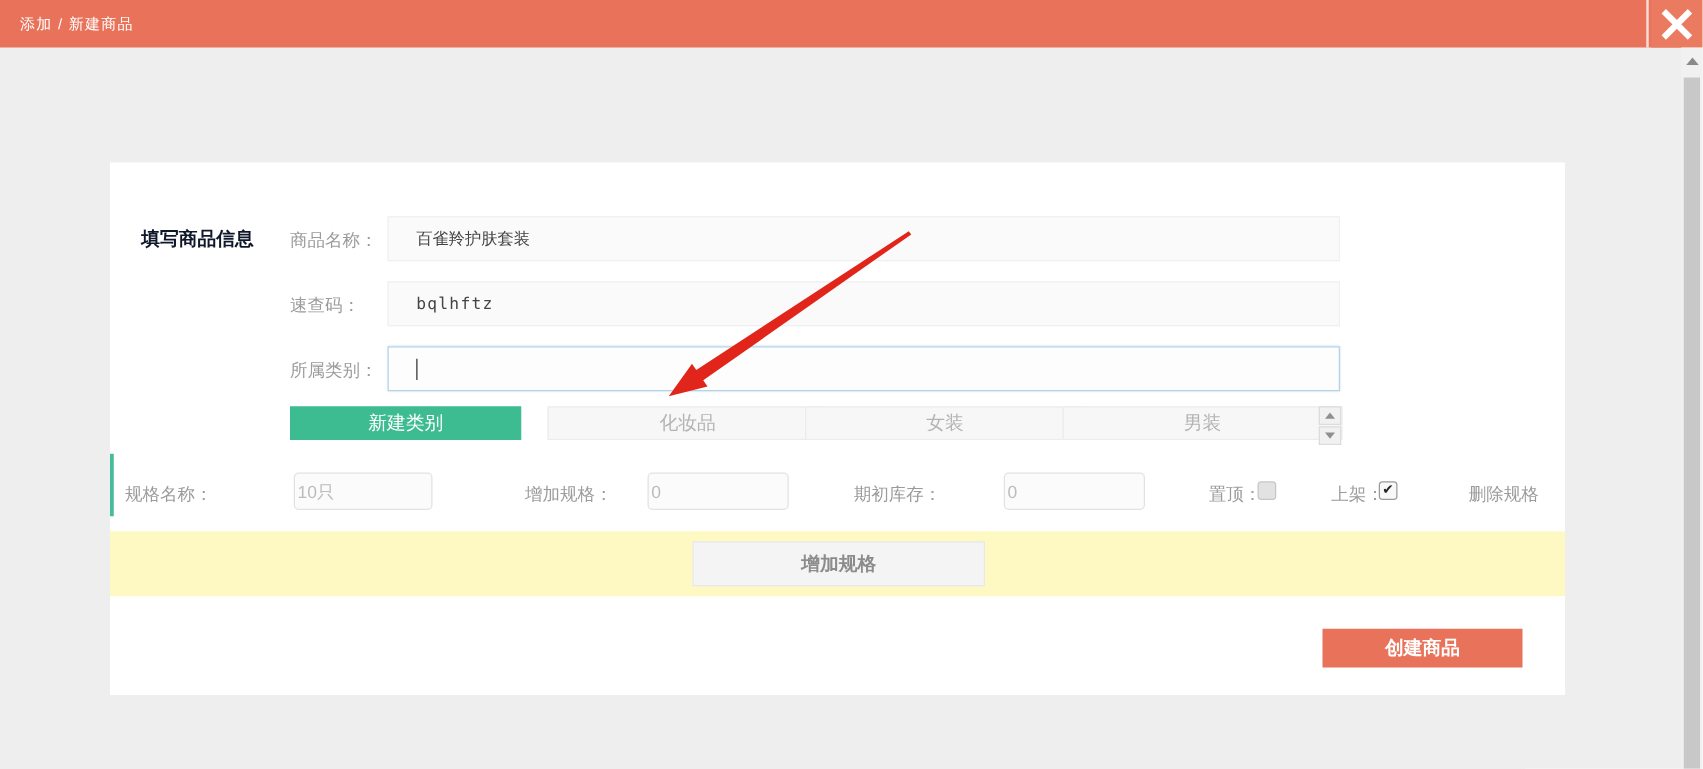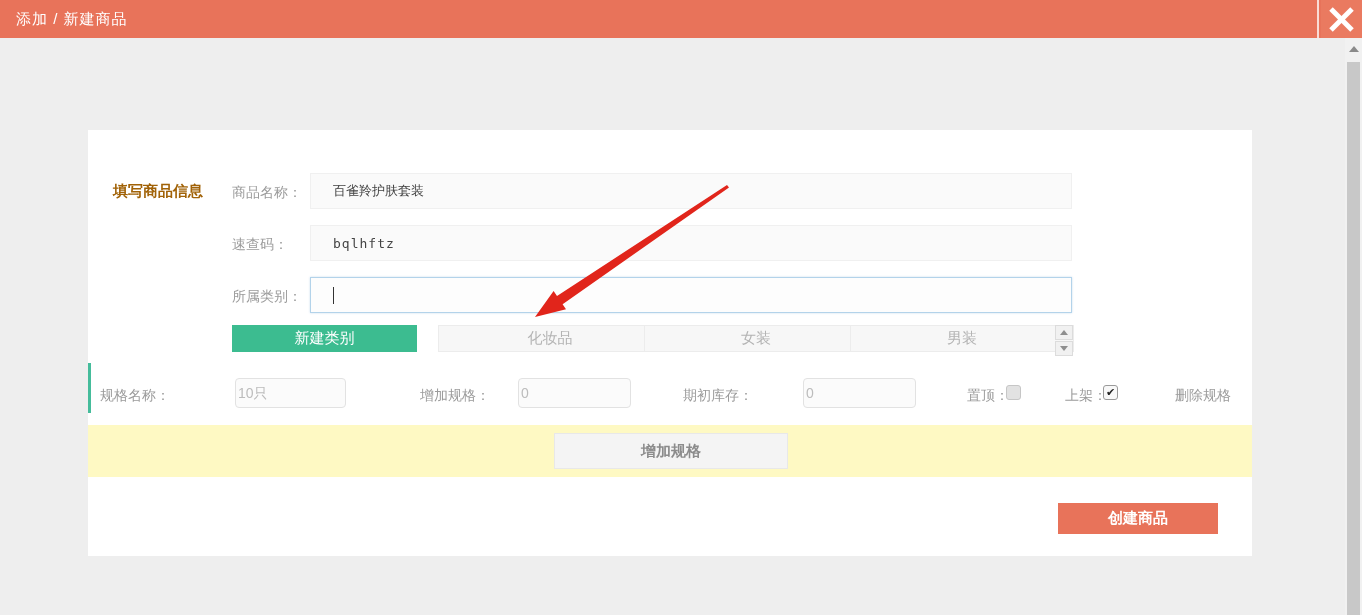--- a/index.html
+++ b/index.html
@@ -2,33 +2,33 @@
 <html><head>
 <meta charset="utf-8">
 <style>
   * { margin:0; padding:0; box-sizing:border-box; }
   html,body { width:1362px; height:615px; overflow:hidden; }
   body { font-family:"Liberation Sans","DejaVu Sans",sans-serif; background:#eeeeee; }
   #app { position:relative; width:1362px; height:615px; }
 
   
   .header { position:absolute; left:0; top:0; width:1362px; height:38px; background:#e8735a; }
-  .breadcrumb { position:absolute; left:16px; top:0; line-height:38px; color:#ffffff; font-size:15px; letter-spacing:1px; }
+  .breadcrumb { position:absolute; left:16px; top:0; line-height:38px; color:#ffffff; font-size:12px; letter-spacing:1px; }
   .header-divider { position:absolute; right:43px; top:0; width:2px; height:38px; background:rgba(255,255,255,0.75); }
   .close-btn { position:absolute; right:0; top:0; width:41px; height:38px; border:none; background:#ea7a60; cursor:pointer; display:flex; align-items:center; justify-content:center; }
 
   
   .scrollbar { position:absolute; right:0; top:38px; width:17px; height:577px; background:#f1f1f1; }
   .scroll-up { position:absolute; left:0; top:2px; width:17px; height:18px; background:#f1f1f1; border:none; cursor:pointer; display:flex; align-items:center; justify-content:center; }
   .tri-up { width:0; height:0; border-left:5px solid transparent; border-right:5px solid transparent; border-bottom:6px solid #8a8a8a; }
   .scroll-thumb { position:absolute; left:2px; top:24px; width:13px; height:553px; background:#c8c8c8; }
 
   
   .card { position:absolute; left:88px; top:130px; width:1164px; height:426px; background:#ffffff; }
-  .section-title { position:absolute; left:25px; top:52px; font-size:15px; font-weight:bold; color:#a16207; }
+  .section-title { position:absolute; left:25px; top:52px; font-size:15px; font-weight:bold; color:#0f172a; }
   .flabel { position:absolute; font-size:14px; color:#9b9b9b; }
   .finput { position:absolute; left:222px; width:762px; height:36px; background:#fafafa; border:1px solid #f0f0f0; font-size:13px; color:#444; padding-left:22px; outline:none; font-family:"Liberation Sans","DejaVu Sans",sans-serif; }
   .finput.mono { font-family:"DejaVu Sans Mono","Liberation Mono",monospace; letter-spacing:1px; }
   .finput.focused { background:#fdfdfd; border:1px solid #b3d3ea; box-shadow:0 0 2px rgba(130,175,215,0.4); }
   .caret { position:absolute; left:245px; top:157px; width:1px; height:17px; background:#333; }
 
   
   .btn-newcat { position:absolute; left:144px; top:195px; width:185px; height:27px; background:#3cbc90; color:#ffffff; border:none; font-size:15px; cursor:pointer; font-family:inherit; }
   .btn-cat { position:absolute; top:195px; width:224px; height:27px; background:#f7f7f7; color:#b3b3b3; border:1px solid #ececec; font-size:15px; cursor:pointer; font-family:Liberation Sans, sans-serif; }
   .cat-1 { left:350px; } .cat-2 { left:556px; } .cat-3 { left:762px; }

